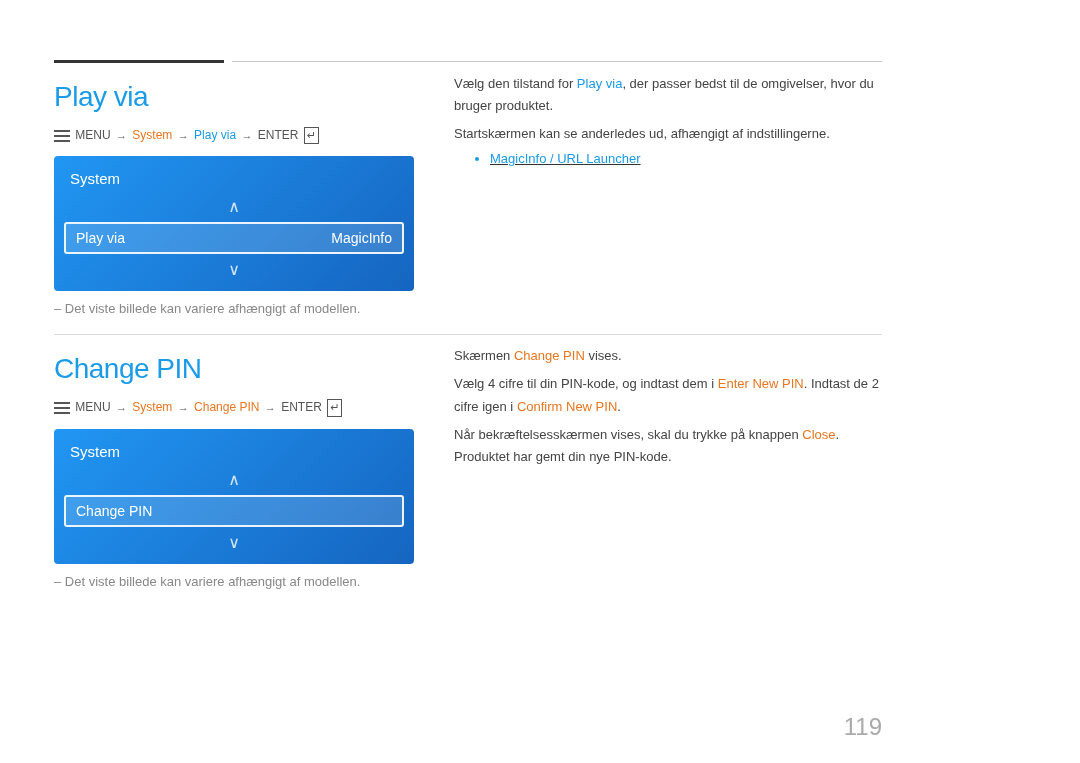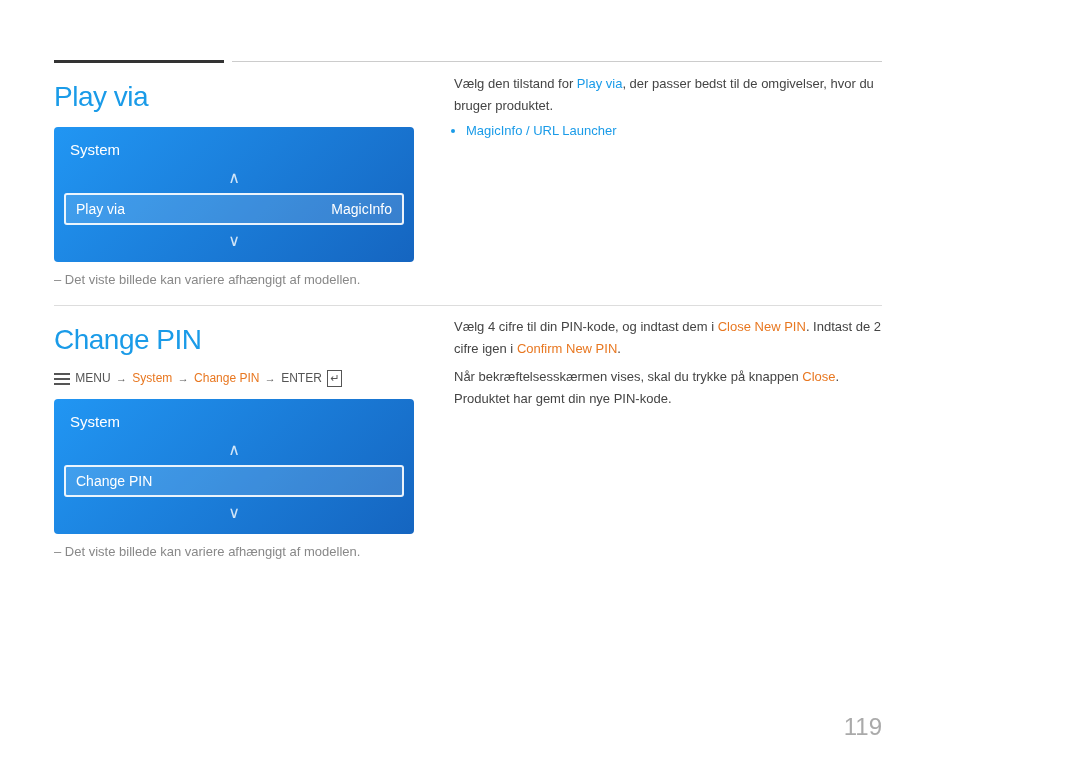--- a/index.html
+++ b/index.html
@@ -142,22 +142,23 @@
       font-size: 13px;
       color: #444;
       line-height: 1.7;
       margin-bottom: 6px;
     }
 
     .right-col .highlight-blue { color: #1a9be8; }
     .right-col .highlight-orange { color: #e87720; }
 
     .bullet-list {
-      margin-left: 12px;
+      margin-left: 36px;
       margin-top: 4px;
+      text-decoration: underline;
     }
 
     .bullet-list li {
       font-size: 13px;
       color: #1a9be8;
       list-style: disc;
       margin-bottom: 2px;
     }
 
     
@@ -208,38 +209,56 @@
   <div class="top-divider">
     <div class="top-divider-left"></div>
     <div class="top-divider-right"></div>
   </div>
 
   <div class="content-area">
 
     <div class="left-col">
       <h1 class="section-title">Play via</h1>
 
+      <div class="menu-path">
+        <span>
+          <svg width="16" height="12" viewBox="0 0 16 12" style="vertical-align:middle;margin-right:2px;">
+            <rect y="0" width="16" height="2" fill="#555"></rect>
+            <rect y="5" width="16" height="2" fill="#555"></rect>
+            <rect y="10" width="16" height="2" fill="#555"></rect>
+          </svg>
+        </span>
+        <span>MENU </span>
+        <span class="arrow-sym">→</span>
+        <span class="path-system">System</span>
+        <span class="arrow-sym">→</span>
+        <span class="path-play">Play via</span>
+        <span class="arrow-sym">→</span>
+        <span>ENTER</span>
+        <span class="enter-sym">↵</span>
+      </div>
 
       <div class="system-box">
         <div class="system-box-header">System</div>
         <div class="arrow-up">∧</div>
         <div class="system-box-row">
           <span>Play via</span>
           <span>MagicInfo</span>
         </div>
         <div class="arrow-down">∨</div>
       </div>
 
       <p class="caption-text">– Det viste billede kan variere afhængigt af modellen.</p>
     </div>
 
     <div class="right-col">
       <p>
         Vælg den tilstand for <span class="highlight-blue">Play via</span>, der passer bedst til de omgivelser, hvor du bruger produktet.
       </p>
+      <p>Startskærmen kan se anderledes ud, afhængigt af indstillingerne.</p>
       <ul class="bullet-list">
         <li>MagicInfo / URL Launcher</li>
       </ul>
     </div>
   </div>
 
   <div class="section-divider"></div>
 
   <div class="content-area second-section">
 
@@ -271,21 +290,24 @@
           <span>Change PIN</span>
         </div>
         <div class="arrow-down">∨</div>
       </div>
 
       <p class="caption-text">– Det viste billede kan variere afhængigt af modellen.</p>
     </div>
 
     <div class="right-col">
       <p>
-        <span>Vælg 4 cifre til din PIN-kode, og indtast dem i </span><span class="highlight-orange">Close New PIN</span><span>. Indtast de 2 cifre igen i </span><span class="highlight-orange">Confirm New PIN</span><span>.</span>
+        Skærmen <span class="highlight-orange">Change PIN</span> vises.
+      </p>
+      <p>
+        <span>Vælg 4 cifre til din PIN-kode, og indtast dem i </span><span class="highlight-orange">Enter New PIN</span><span>. Indtast de 2 cifre igen i </span><span class="highlight-orange">Confirm New PIN</span><span>.</span>
       </p>
       <p>
         <span>Når bekræftelsesskærmen vises, skal du trykke på knappen </span><span class="highlight-orange">Close</span><span>. Produktet har gemt din nye PIN-kode.</span>
       </p>
     </div>
   </div>
 
   <div class="page-number">119</div>
 
 </div>

